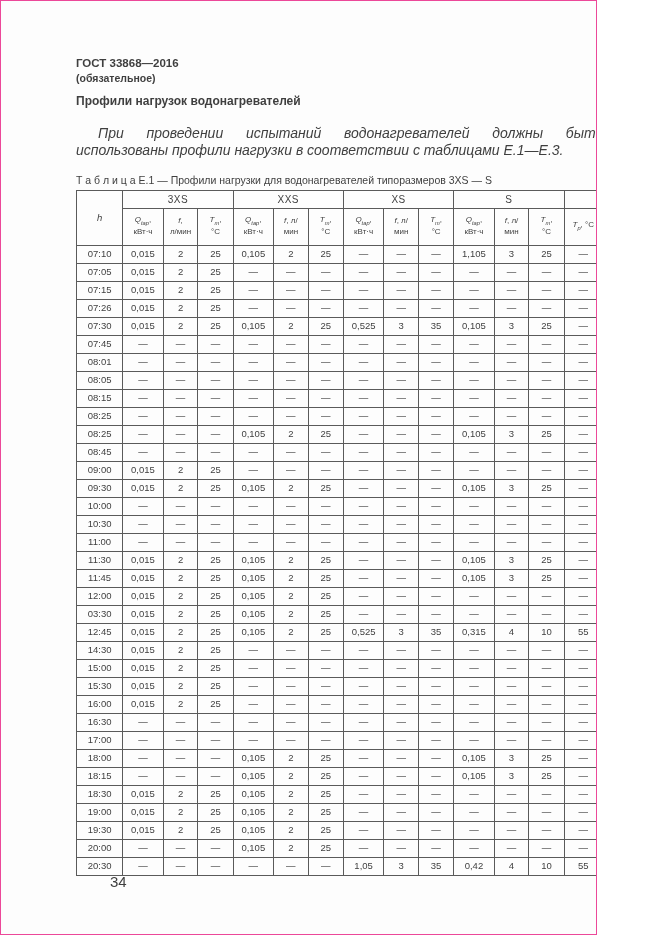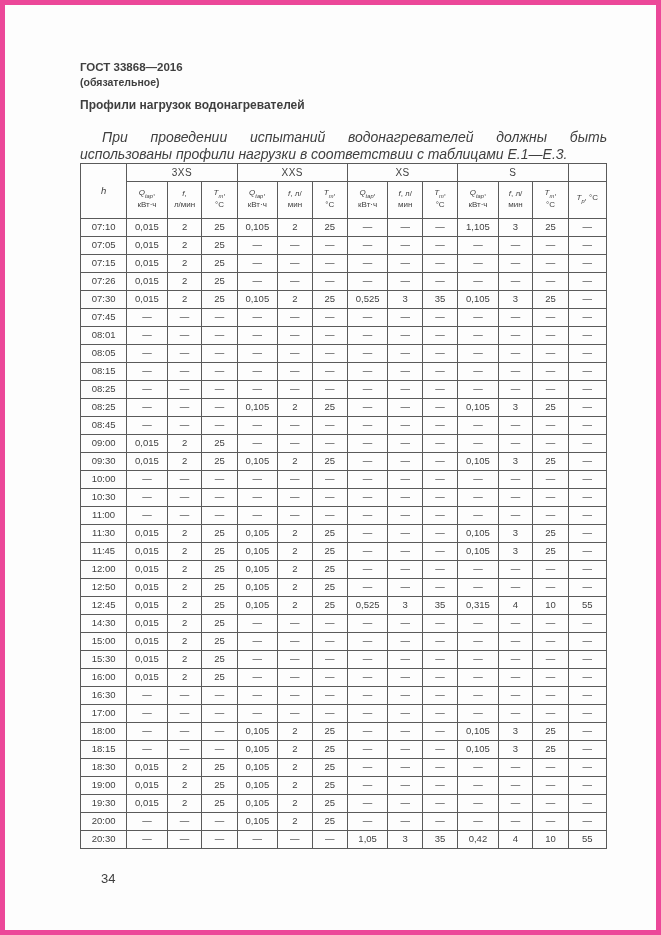--- a/index.html
+++ b/index.html
@@ -1,21 +1,21 @@
 <!DOCTYPE html>
 <html><head>
 <meta charset="utf-8">
 <style>
   html, body { margin: 0; padding: 0; background: #ffffff; }
   .page {
     position: relative;
-    width: 661px; height: 935px;
+    width: 597px; height: 935px;
     background: #fdfdfd;
     box-sizing: border-box;
-    border: 5px solid #ec4899;
+    border: 1px solid #ec4899;
     font-family: "Liberation Sans", sans-serif;
     color: #3f3f3f;
     overflow: hidden;
   }
   .content { position: absolute; left: 75px; top: 0; width: 527px; }
   .doc-number { padding-top: 56px; font-weight: bold; font-size: 11.5px; }
   .appendix { text-align: center; font-weight: bold; font-size: 10.5px; margin-top: 17px; }
   .appendix-note { text-align: left; font-weight: bold; font-size: 10.5px; margin-top: 3px; }
   .title { text-align: left; font-weight: bold; font-size: 12px; margin: 10px 0 0 0; }
   .para { font-size: 14px; line-height: 1.2; margin: 17px 0 0 0; text-indent: 22px; text-align: justify; font-style: italic; }
@@ -39,31 +39,32 @@
   th.grp { height: 15px; font-size: 10px; letter-spacing: 0.5px; }
   th.sub { height: 34px; font-size: 8px; line-height: 1.35; border-bottom: 2px solid #4a4a4a; }
   th.tp-spacer { }
   tbody td { height: 15px; line-height: 1; }
   sub { font-size: 0.72em; }
   col.c-h  { width: 8.8%; }
   col.c-q  { width: 7.7%; }
   col.c-f  { width: 6.6%; }
   col.c-t  { width: 6.7%; }
   col.c-tp { width: 7.3%; }
-  .page-number { position: absolute; left: 62px; bottom: 44px; font-size: 13px; padding-left: 34px; }
+  .page-number { position: absolute; left: 75px; bottom: 44px; font-size: 15px; padding-left: 34px; }
 </style>
 </head>
 <body>
 
 <div class="page">
   <div class="content">
     <div class="doc-number">ГОСТ 33868—2016</div>
     <div class="appendix-note">(обязательное)</div>
     <div class="title">Профили нагрузок водонагревателей</div>
     <p class="para">При проведении испытаний водонагревателей должны быть использованы профили нагрузки в соответствии с таблицами Е.1—Е.3.</p>
+    <p class="caption"><span>Т а б л и ц а  Е.1</span><span> — Профили нагрузки для водонагревателей типоразмеров 3XS — S</span></p>
     <table class="profiles">
       <colgroup>
         <col class="c-h">
         <col class="c-q">
           <col class="c-f">
           <col class="c-t">
         <col class="c-q">
           <col class="c-f">
           <col class="c-t">
         <col class="c-q">
@@ -414,21 +415,21 @@
             <td>25</td>
             <td>—</td>
             <td>—</td>
             <td>—</td>
             <td>—</td>
             <td>—</td>
             <td>—</td>
             <td>—</td>
           </tr>
           <tr>
-            <td class="time">12:50</td>
+            <td class="time">03:30</td>
             <td>0,015</td>
             <td>2</td>
             <td>25</td>
             <td>0,105</td>
             <td>2</td>
             <td>25</td>
             <td>—</td>
             <td>—</td>
             <td>—</td>
             <td>—</td>

